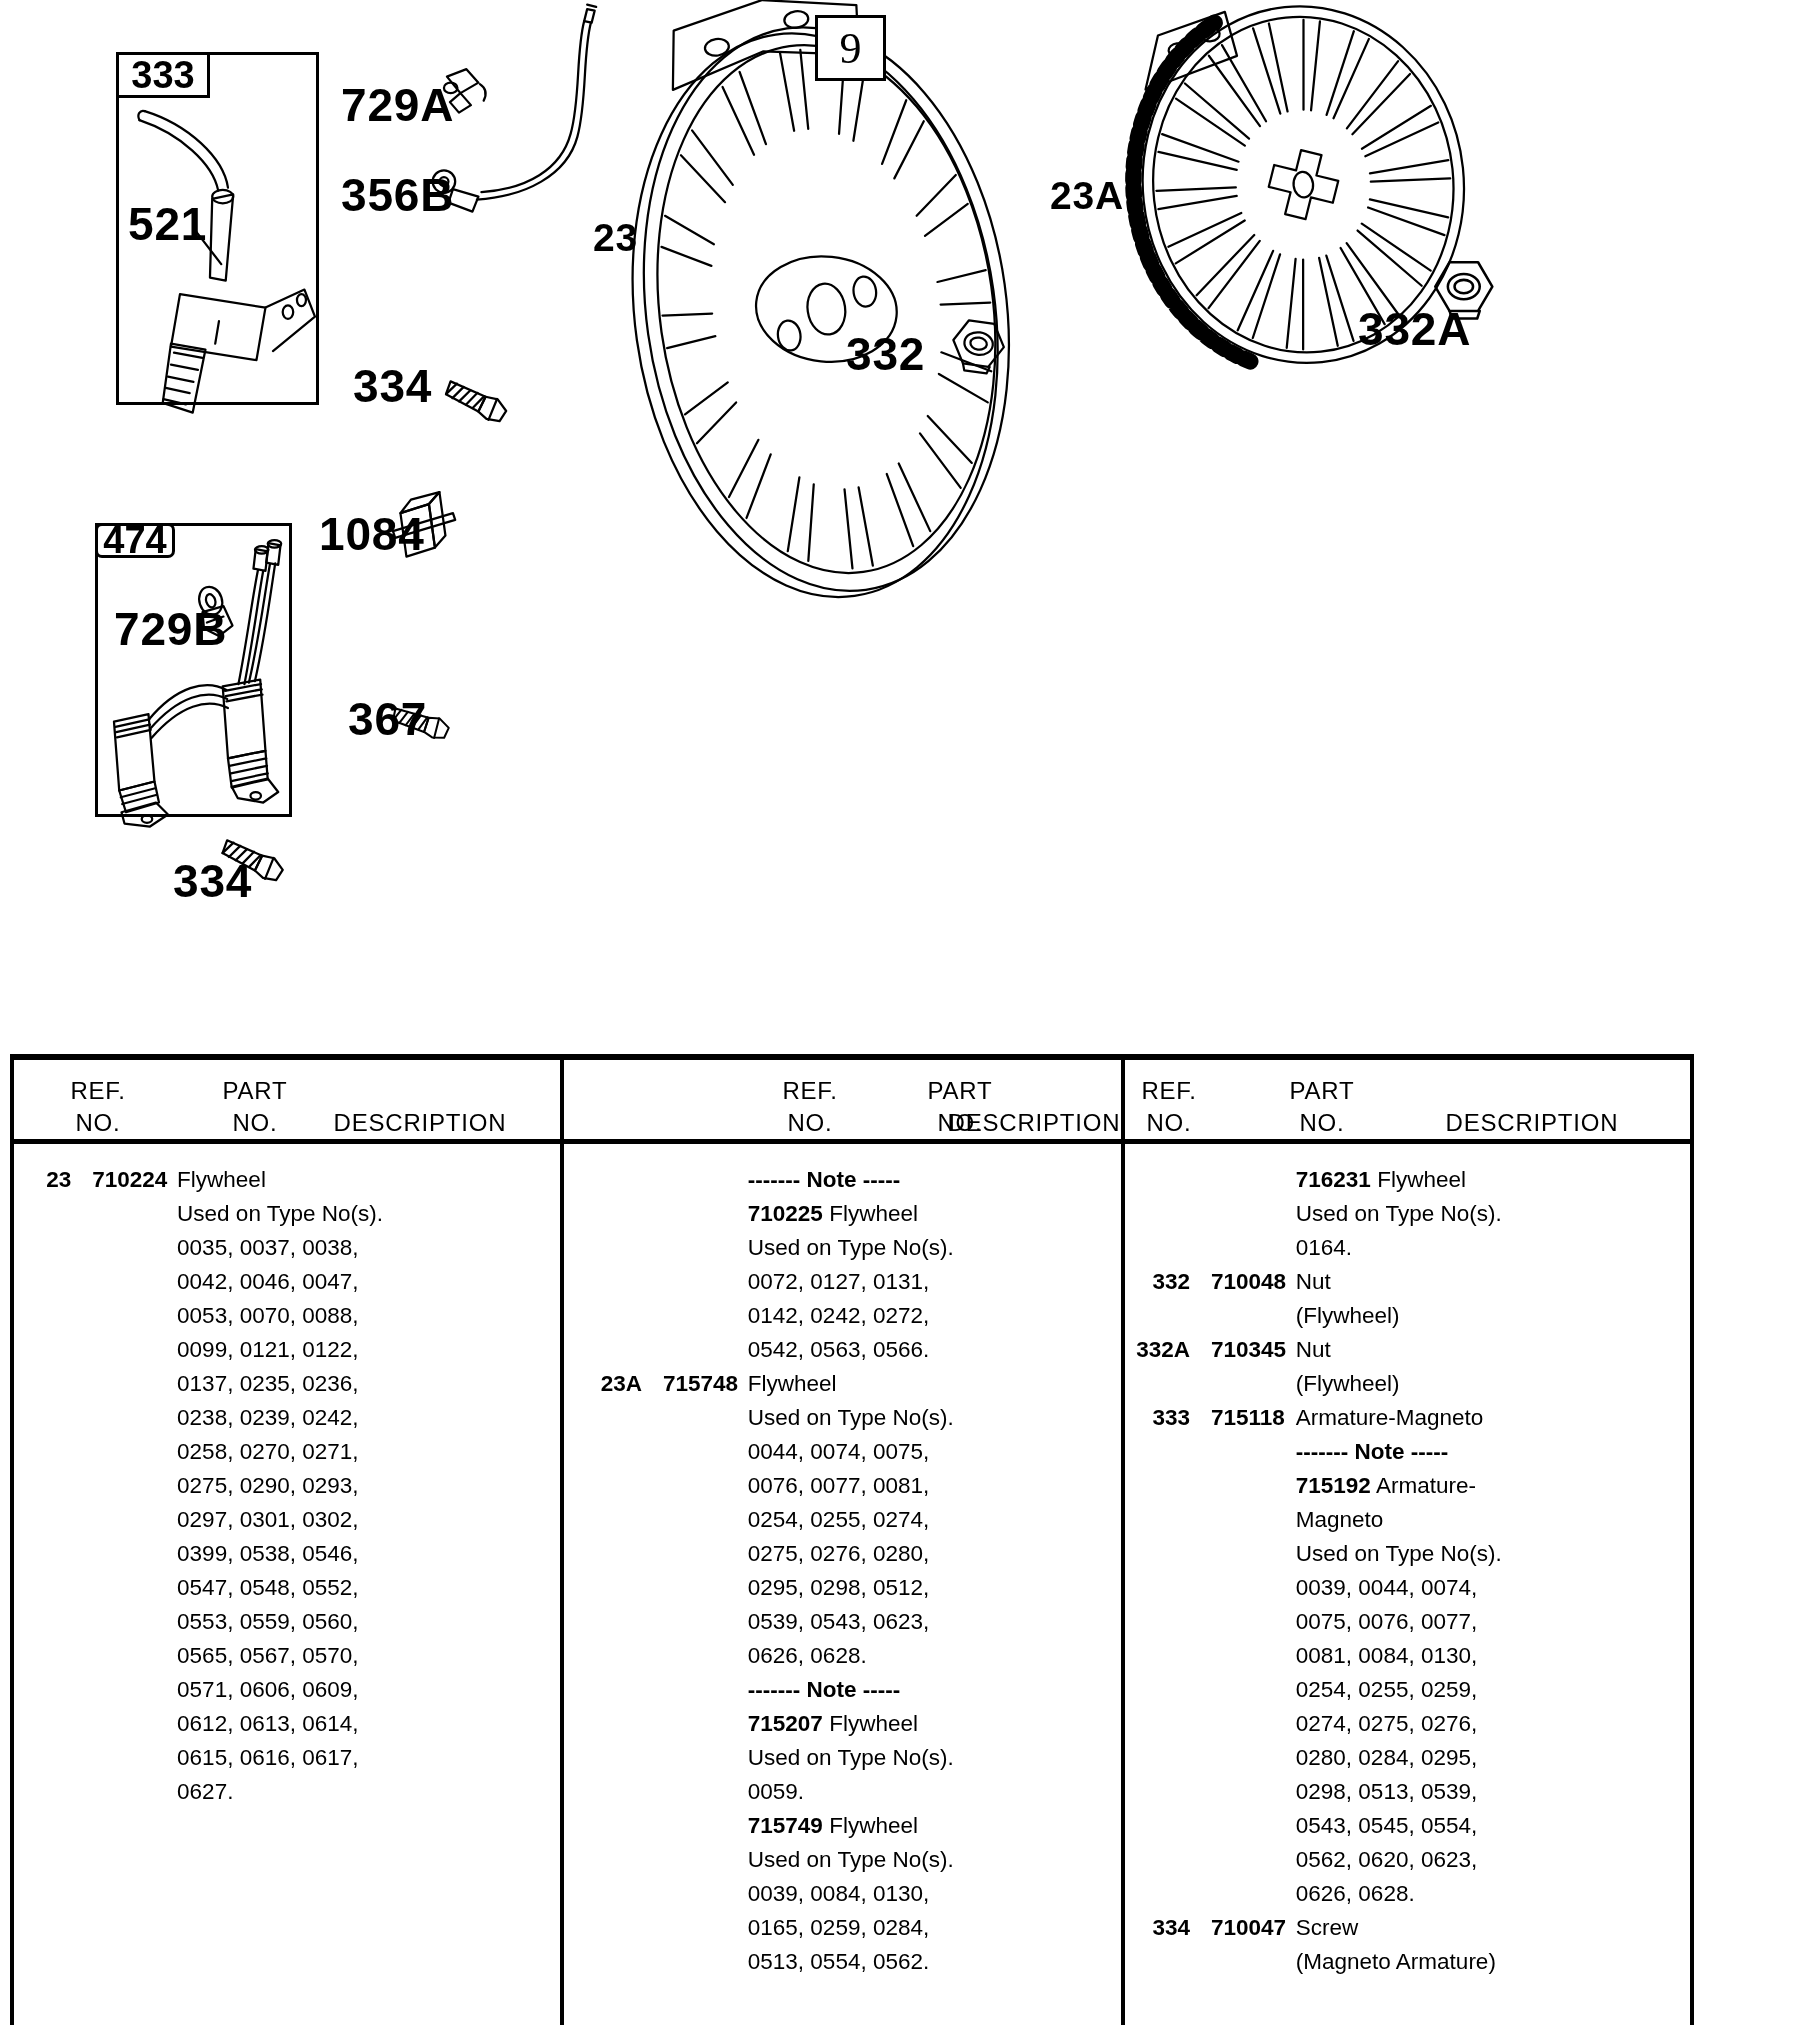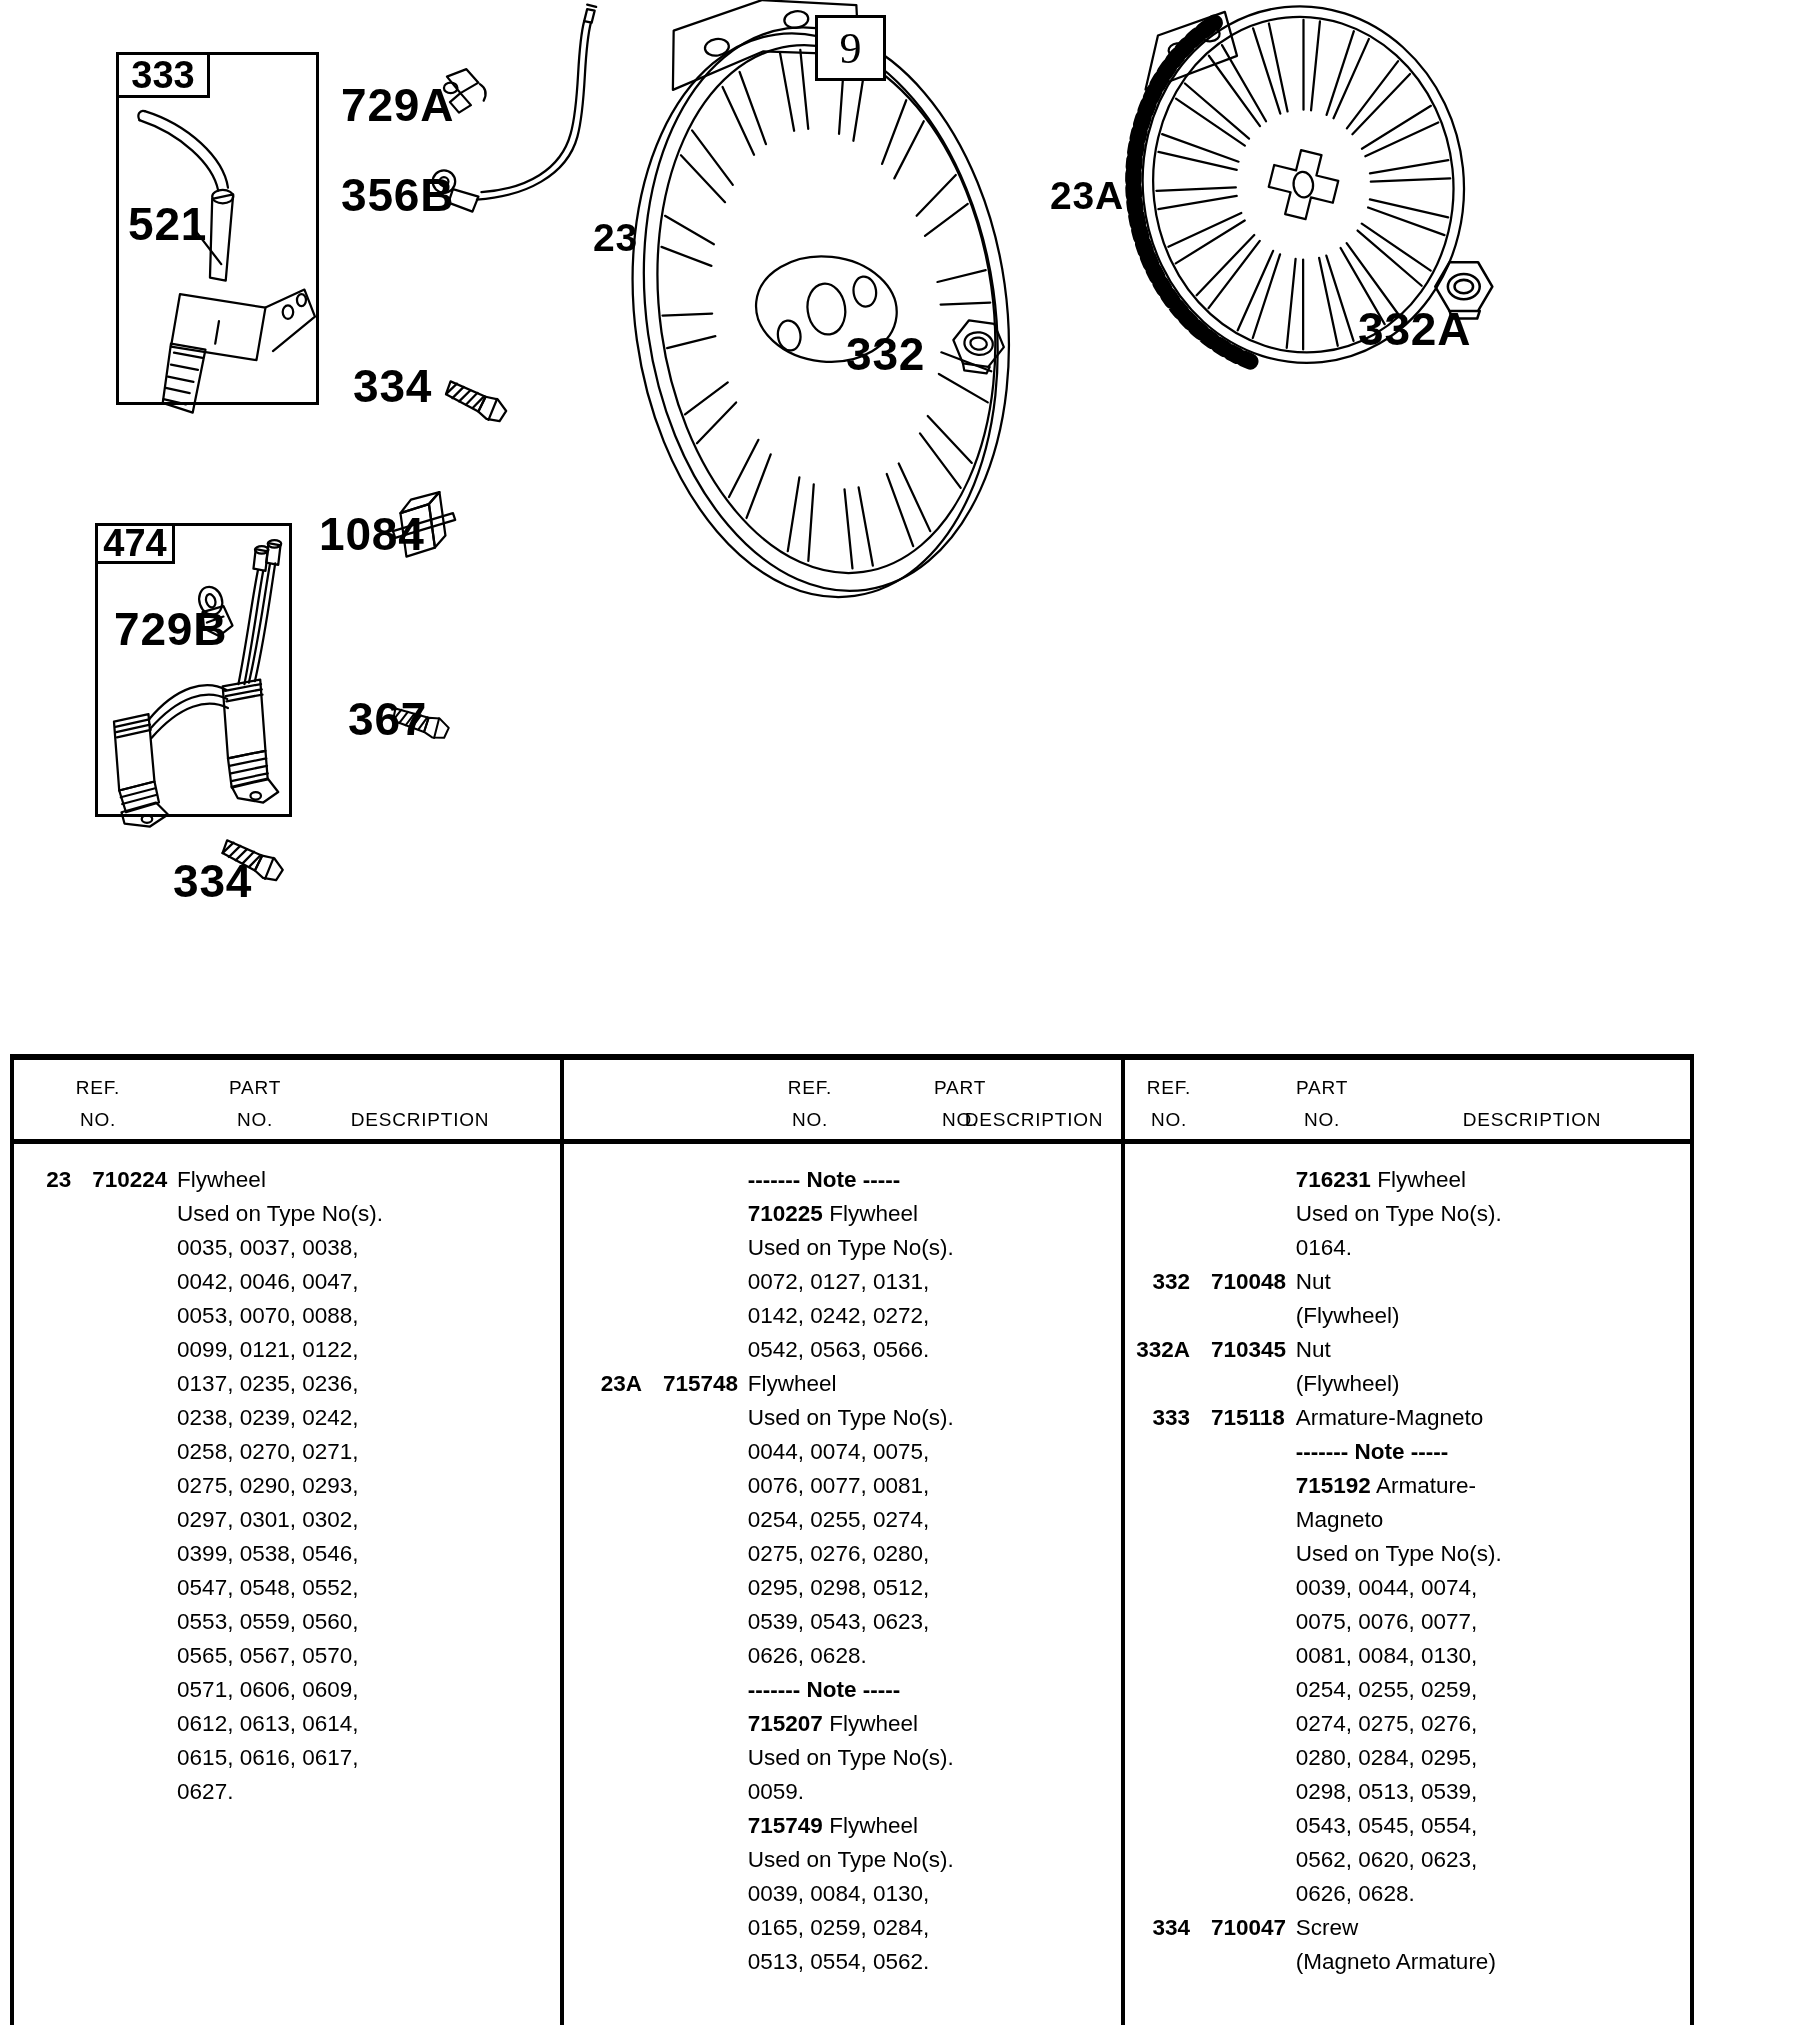--- a/index.html
+++ b/index.html
@@ -12,21 +12,21 @@
   .callout.big{font-size:39px;}
   .pbox{position:absolute;z-index:2;border:3px solid #000;box-sizing:border-box;}
   .plabel{position:absolute;left:-3px;top:-3px;border:3px solid #000;box-sizing:border-box;
           display:flex;align-items:center;justify-content:center;
           font-weight:bold;font-size:38px;background:#fff;}
   .refbox{position:absolute;z-index:3;border:3px solid #000;box-sizing:border-box;background:#fff;
           display:flex;align-items:center;justify-content:center;
           font-family:"Liberation Serif",serif;font-size:44px;}
   
   .tline{position:absolute;background:#000;z-index:4;}
-  .th{position:absolute;z-index:5;font-size:19px;transform:translateX(-50%);white-space:nowrap;letter-spacing:0.8px;text-align:right;}
+  .th{position:absolute;z-index:5;font-size:24px;transform:translateX(-50%);white-space:nowrap;letter-spacing:0.8px;text-align:right;}
   .tcol{position:absolute;z-index:5;top:1163px;}
   .trow{display:flex;height:34px;line-height:34px;font-size:22.5px;white-space:nowrap;}
   .tref{flex:none;width:60px;text-align:right;font-weight:bold;}
   .tpart{flex:none;width:75px;margin-left:21px;font-weight:bold;}
   .tdesc{flex:1;margin-left:9.8px;}
   .tdesc b{font-weight:bold;}
 </style>
 </head>
 <body>
 
@@ -221,21 +221,21 @@
     <ellipse cx="349" cy="733" rx="9" ry="5"></ellipse>
     <path d="M355,750 l16,3 l3,-26 l-16,-3 Z"></path>
     <ellipse cx="366" cy="725" rx="9" ry="5"></ellipse>
   </g>
 </svg>
 
 <div class="pbox" style="left:116px;top:52px;width:203px;height:353px;">
   <div class="plabel" style="width:94px;height:46px;">333</div>
 </div>
 <div class="pbox" style="left:95px;top:523px;width:197px;height:294px;">
-  <div class="plabel" style="width:80px;height:41px;">474</div>
+  <div class="plabel" style="width:80px;height:35px;border-radius:7px;">474</div>
 </div>
 <div class="refbox" style="left:815px;top:15px;width:71px;height:66px;">9</div>
 
 <div class="callout" style="left:128px;top:197px;">521</div>
 <div class="callout" style="left:341px;top:78px;">729A</div>
 <div class="callout" style="left:341px;top:168px;">356B</div>
 <div class="callout" style="left:353px;top:359px;">334</div>
 <div class="callout" style="left:319px;top:507px;">1084</div>
 <div class="callout" style="left:114px;top:602px;">729B</div>
 <div class="callout" style="left:348px;top:692px;">367</div>

